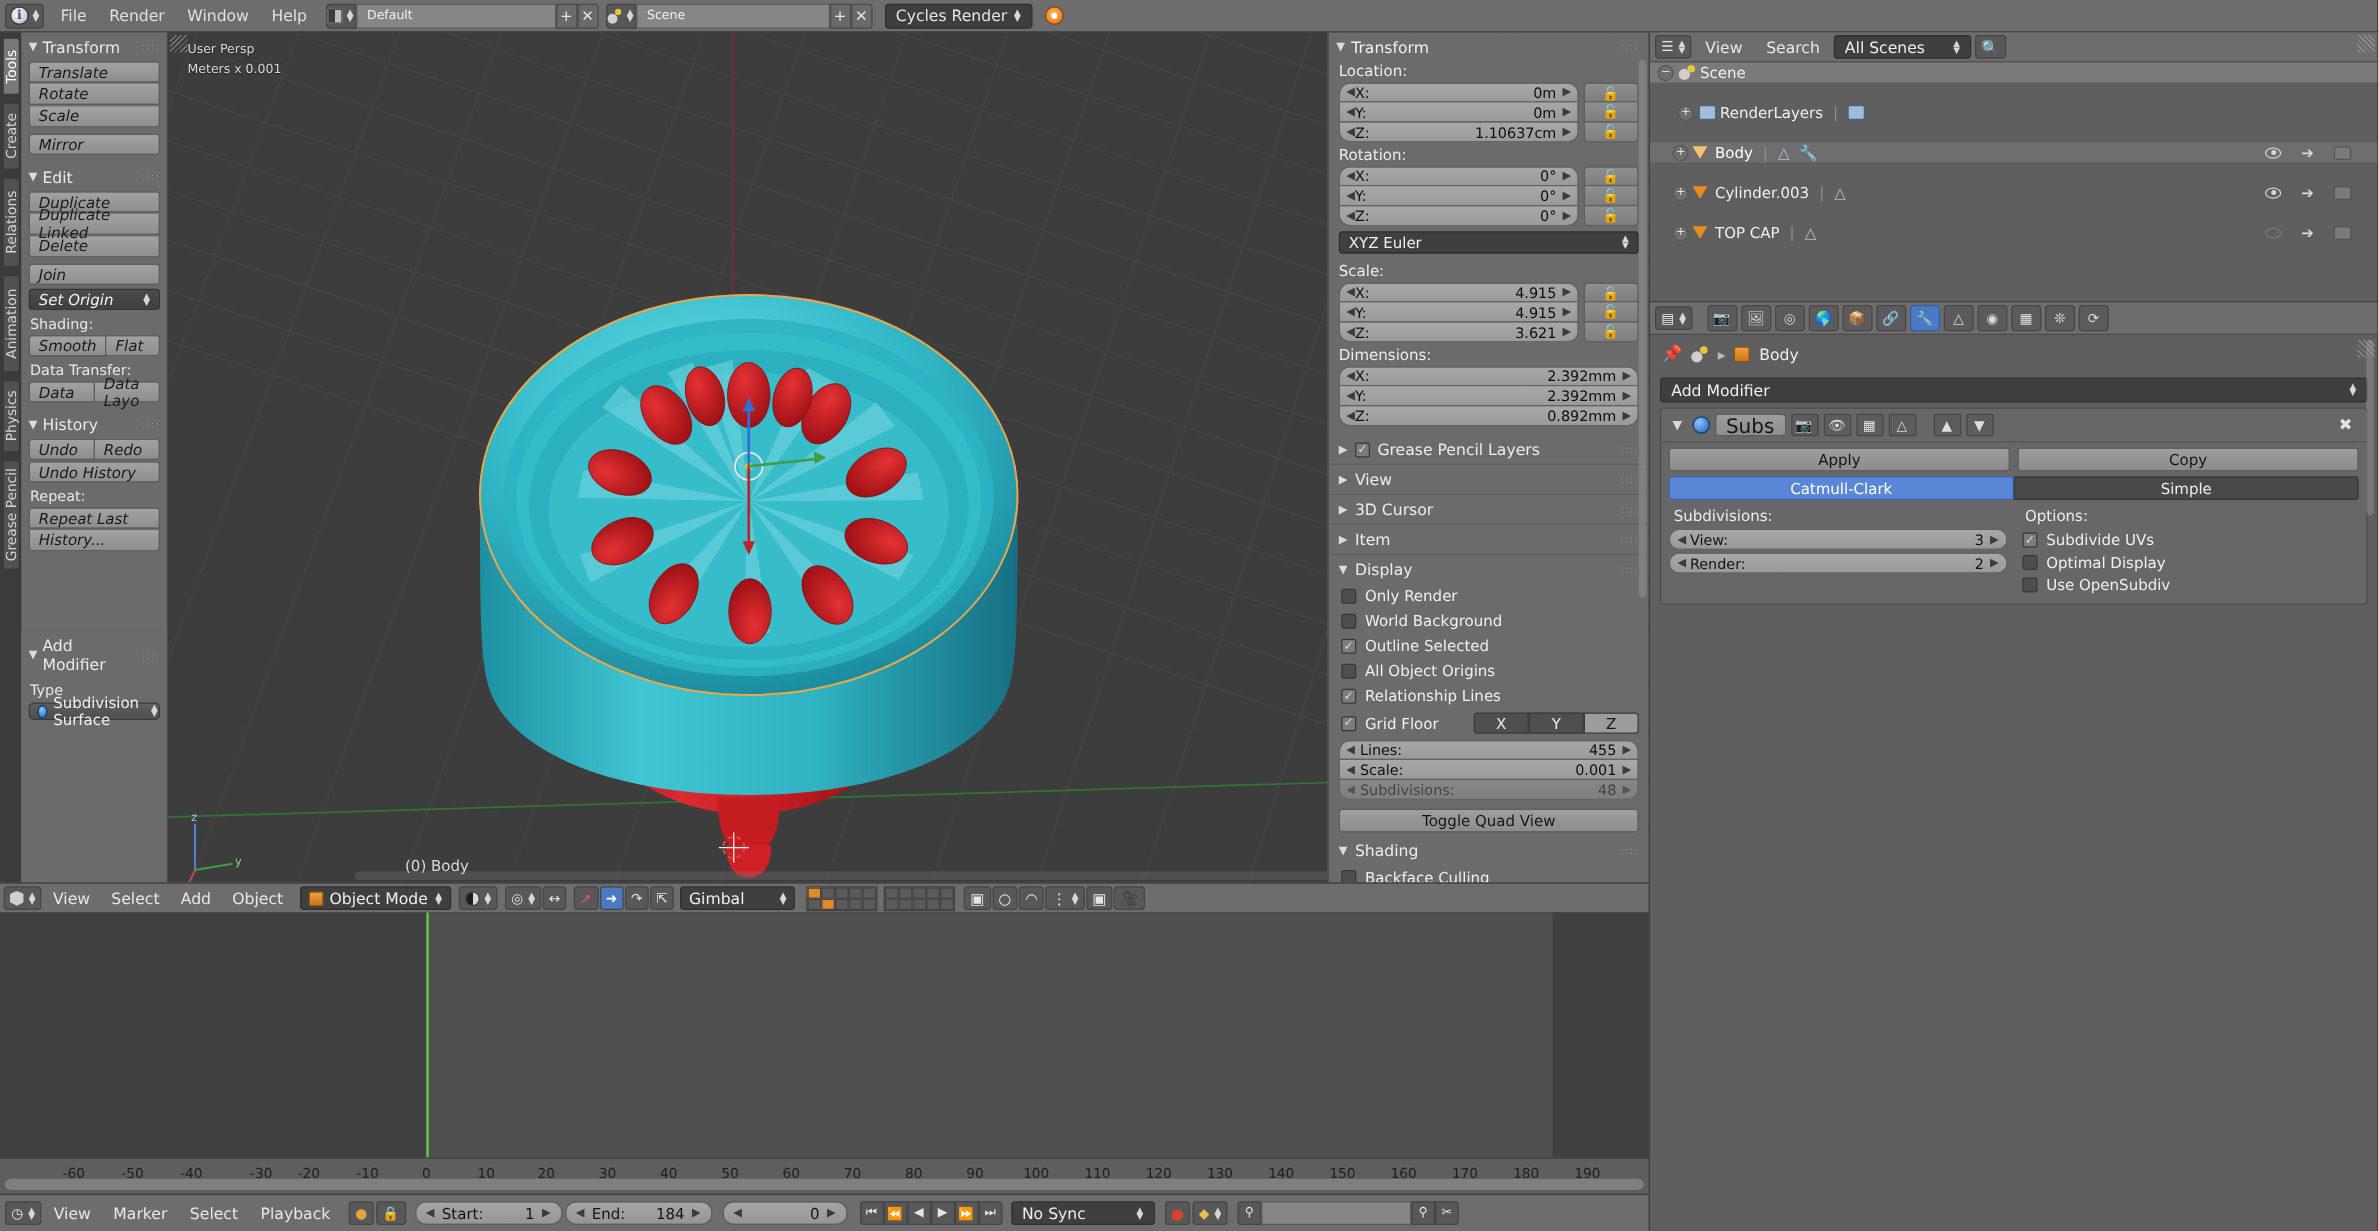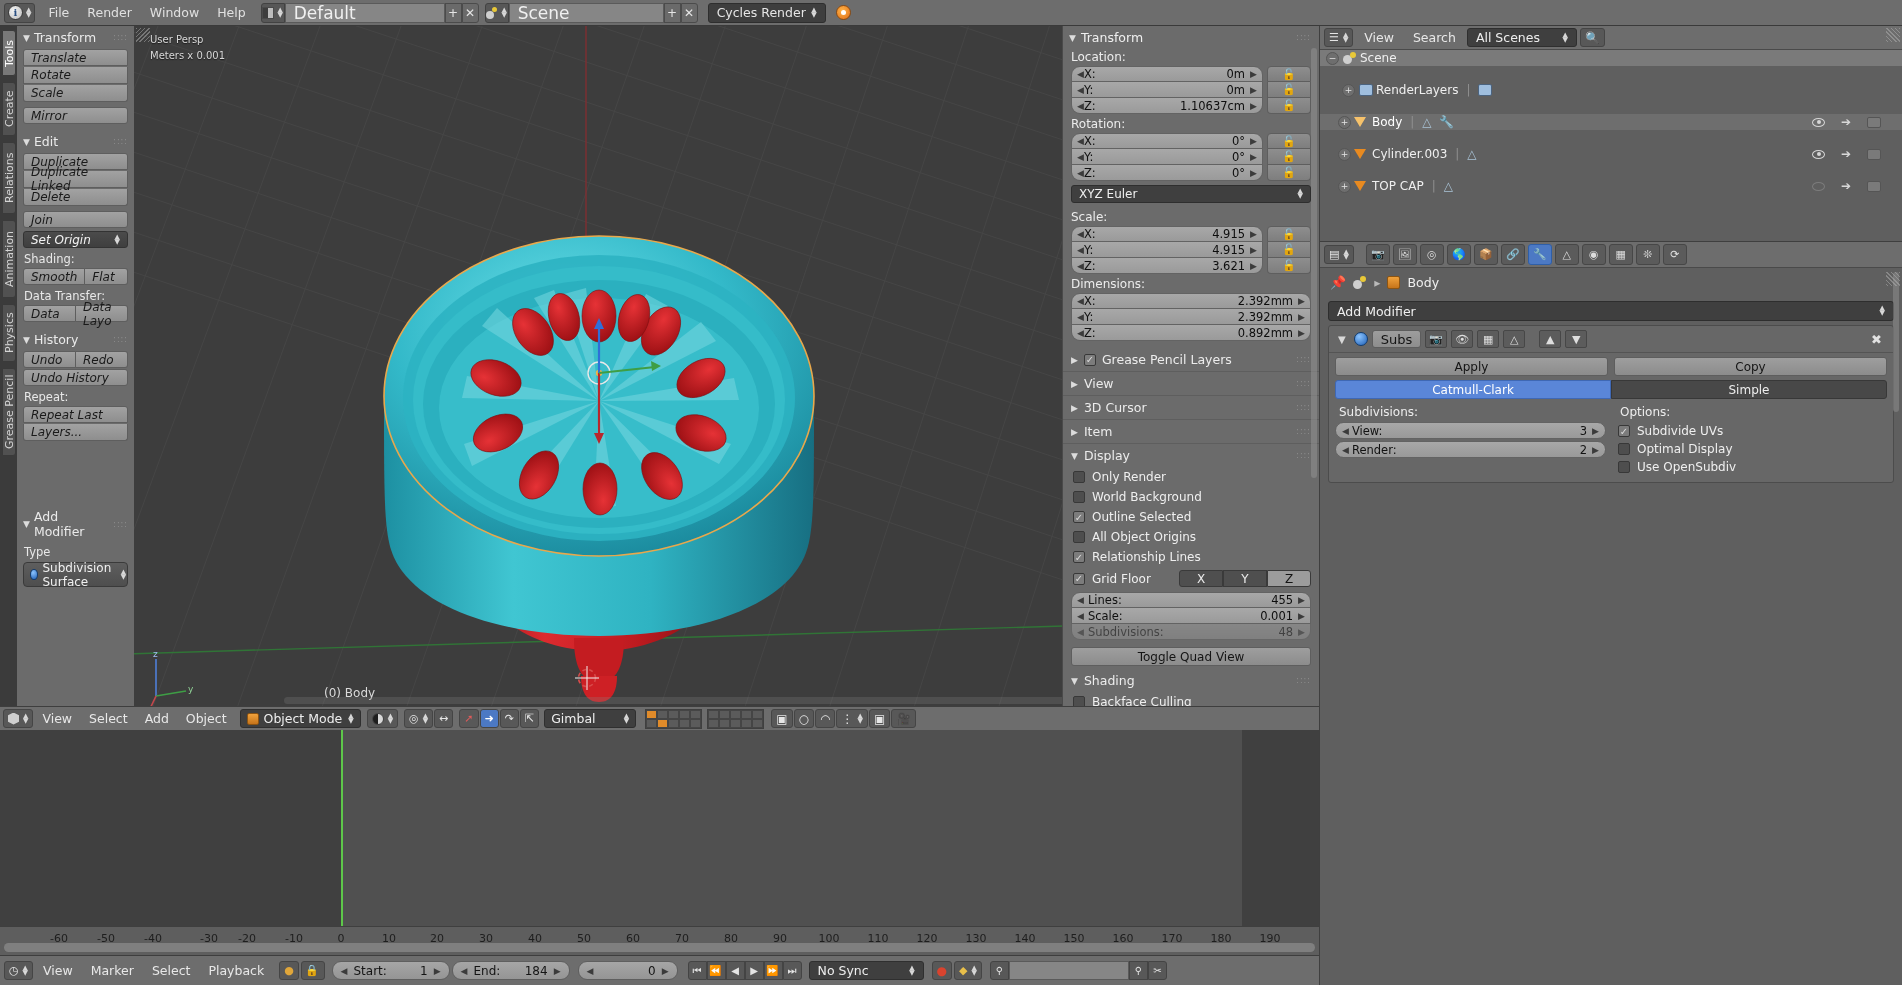--- a/index.html
+++ b/index.html
@@ -33,21 +33,21 @@
   .menu-item{
     padding:2px 9px; color:#e0e0e0; font-size:12.5px; white-space:nowrap;
   }
   .scr-block{ display:flex; align-items:center; margin-left:6px; }
   .icon-sq{
     width:24px;height:20px;background:#575757;border:1px solid #424242;border-radius:3px 0 0 3px;
     display:flex;align-items:center;justify-content:center; gap:2px;
   }
   .txtfield{
     height:20px; background:#868686; border:1px solid #5a5a5a; color:#f0f0f0;
-    display:flex;align-items:center;padding:0 8px; font-size:17px;
+    display:flex;align-items:center;padding:0 8px; font-size:10px;
   }
   .sq-btn{
     width:17px;height:20px;background:#6a6a6a;border:1px solid #4b4b4b;
     display:flex;align-items:center;justify-content:center;font-size:12px;color:#e6e6e6;
   }
   .engine-sel{
     height:20px; background:#3e3e3e; border:1px solid #2e2e2e; border-radius:3px;
     color:#e5e5e5; display:flex;align-items:center;padding:0 8px;min-width:118px;
     font-size:12.5px; margin-left:10px; justify-content:space-between;
   }
@@ -93,21 +93,21 @@
   .btn.dark{ background:linear-gradient(#4b4b4b,#3f3f3f); color:#f2f2f2; border-color:#333;}
   .btn.grp-top{ border-radius:3px 3px 0 0; margin-bottom:0;}
   .btn.grp-mid{ border-radius:0; margin-bottom:0; border-top:none;}
   .btn.grp-bot{ border-radius:0 0 3px 3px; border-top:none;}
   .btnrow{ display:flex; margin:1px 6px; gap:0; }
   .btnrow .btn{ flex:1; margin:0; border-radius:0;}
   .btnrow .btn:first-child{ border-radius:3px 0 0 3px;}
   .btnrow .btn:last-child{ border-radius:0 3px 3px 0; border-left:none;}
   .sublabel{ padding:3px 7px 1px 7px; font-size:11.5px; color:#e8e8e8;}
   .sel-btn{
-    height:25px; margin:2px 6px; background:linear-gradient(#5e5e5e,#4e4e4e);
+    height:14px; margin:2px 6px; background:linear-gradient(#5e5e5e,#4e4e4e);
     border:1px solid #3a3a3a; border-radius:4px; color:#f0f0f0;
     display:flex;align-items:center;padding:0 6px;font-size:12px; gap:5px;
   }
   .dot-blue{ width:11px;height:11px;border-radius:50%;
     background:radial-gradient(circle at 35% 30%,#8bc4ff,#1f5fb5); border:1px solid #123c70;}
 
   
   .addmod-panel{
     position:absolute; left:17px; top:505px; width:117px; height:201px;
     background:#6b6b6b;
@@ -302,21 +302,21 @@
     justify-content:space-between;padding:0 8px;font-size:12.5px;
   }
   .modbox{ margin:4px 8px; border:1px solid #4c4c4c; border-radius:3px; background:#676767;}
   .modbar{ display:flex;align-items:center;gap:4px;padding:4px 5px; border-bottom:1px solid #545454;}
   .mb-ic{
     width:22px;height:18px;background:#5c5c5c;border:1px solid #474747;border-radius:2px;
     display:flex;align-items:center;justify-content:center;font-size:11px;color:#dedede;
   }
   .mb-name{
     height:18px;background:linear-gradient(#9d9d9d,#8d8d8d);border:1px solid #5d5d5d;border-radius:3px;
-    color:#141414;display:flex;align-items:center;padding:0 8px;font-size:13px;
+    color:#141414;display:flex;align-items:center;padding:0 8px;font-size:16px;
   }
   .modrow{ display:flex; gap:6px; padding:4px 6px;justify-content:flex-end;}
   .mrbtn{
     flex:1;height:19px;background:linear-gradient(#9e9e9e,#8c8c8c);border:1px solid #5e5e5e;
     border-radius:3px;color:#151515;display:flex;align-items:center;justify-content:center;font-size:12px;
   }
   .toggrow{ display:flex; padding:0 6px 4px 6px;}
   .togg{
     flex:1;height:19px;background:#484848;border:1px solid #383838;color:#ededed;
     display:flex;align-items:center;justify-content:center;font-size:12px;
@@ -455,21 +455,21 @@
       <span>History</span>
       <span class="grip">::::</span>
     </div>
     <div class="btnrow">
       <div class="btn">Undo</div>
       <div class="btn">Redo</div>
     </div>
     <div class="btn" style="margin-top:0">Undo History</div>
     <div class="sublabel">Repeat:</div>
     <div class="btn grp-top">Repeat Last</div>
-    <div class="btn grp-bot">Layers...</div>
+    <div class="btn grp-bot">History...</div>
   </div>
 
   <div class="addmod-panel">
     <div class="panel-head">
       <span class="tri">▼</span>
       <span>Add Modifier</span>
       <span class="grip">::::</span>
     </div>
     <div class="sublabel">Type</div>
     <div class="sel-btn" style="justify-content:space-between">

